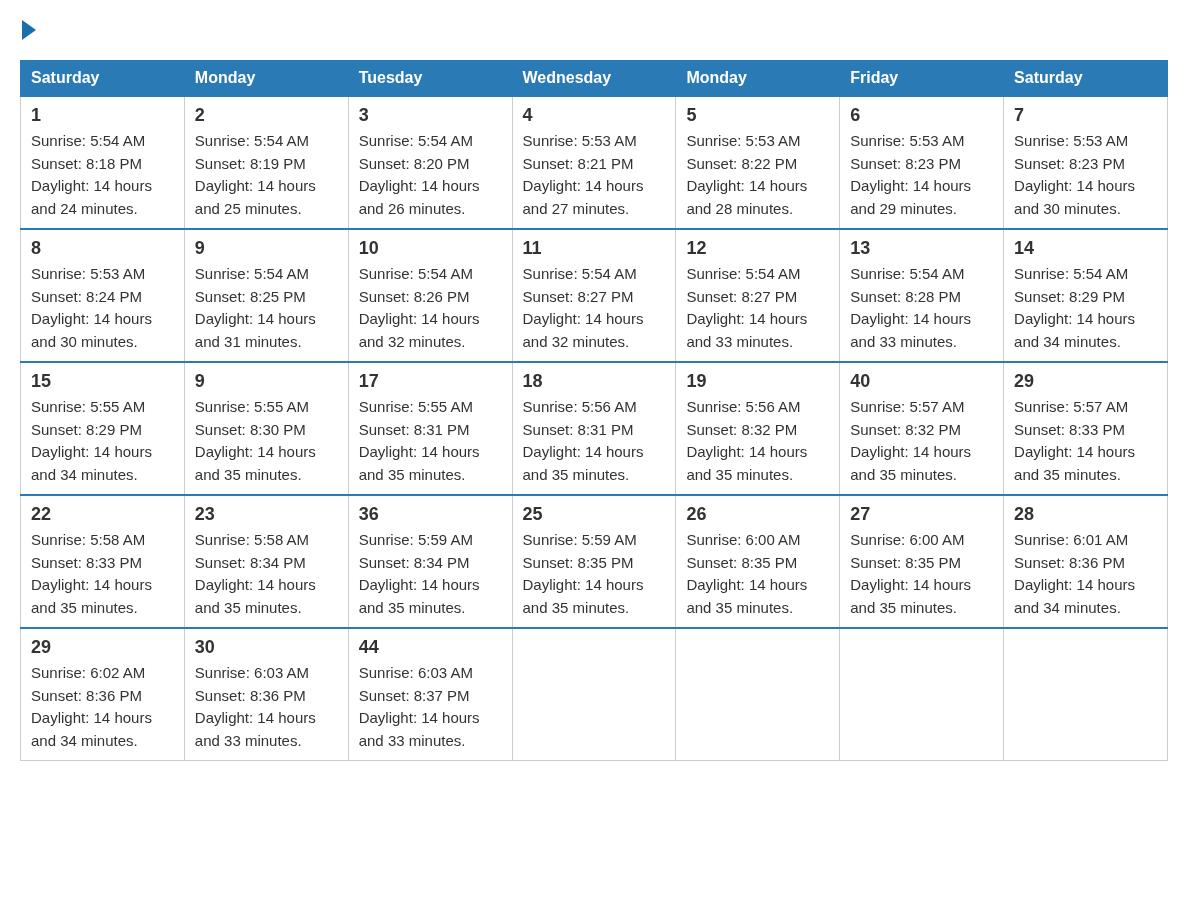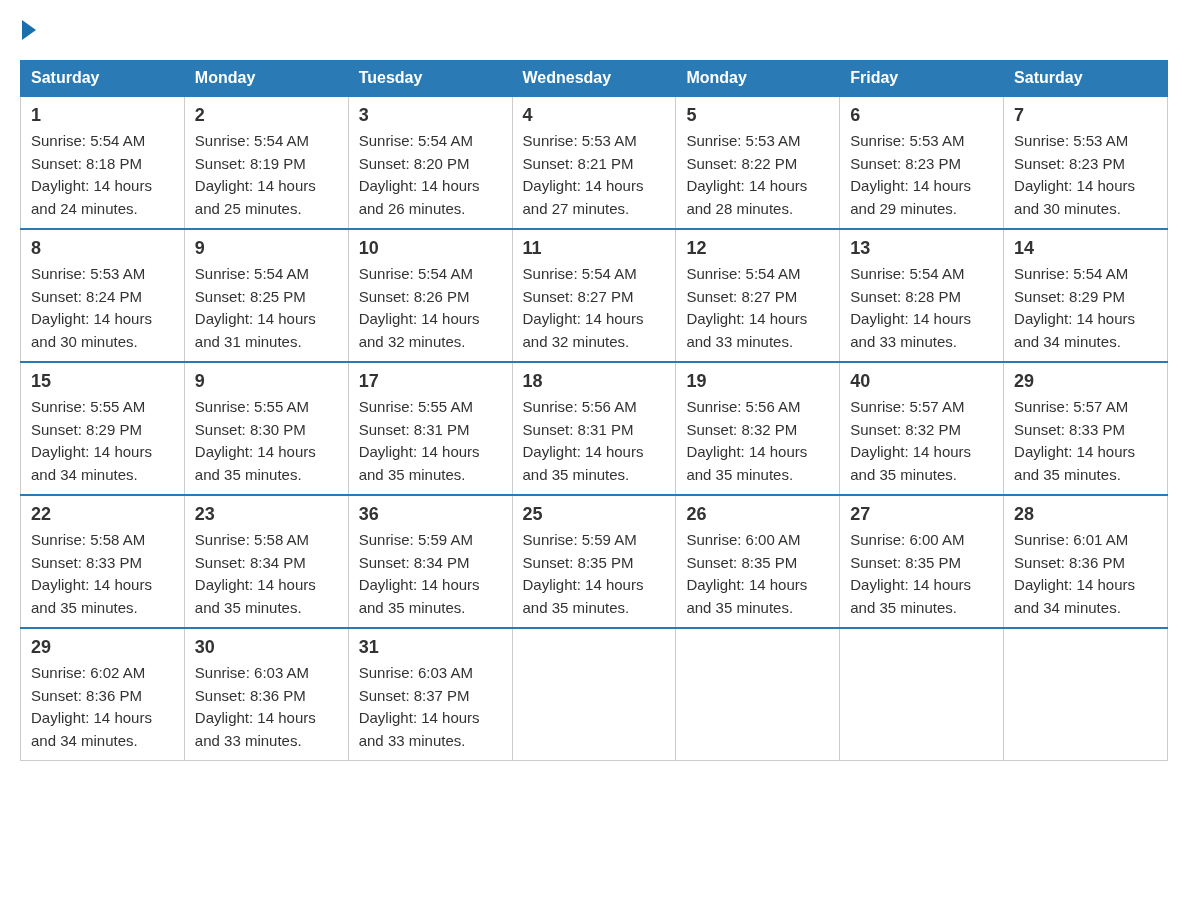--- a/index.html
+++ b/index.html
@@ -261,21 +261,21 @@
       <tr class="week-row">
         <td>
         <span class="day-num">29</span>
         <span class="day-info">Sunrise: 6:02 AM<br>Sunset: 8:36 PM<br>Daylight: 14 hours<br>and 34 minutes.</span>
       </td>
         <td>
         <span class="day-num">30</span>
         <span class="day-info">Sunrise: 6:03 AM<br>Sunset: 8:36 PM<br>Daylight: 14 hours<br>and 33 minutes.</span>
       </td>
         <td>
-        <span class="day-num">31</span>
+        <span class="day-num">44</span>
         <span class="day-info">Sunrise: 6:03 AM<br>Sunset: 8:37 PM<br>Daylight: 14 hours<br>and 33 minutes.</span>
       </td>
         <td class="empty-cell"></td>
         <td class="empty-cell"></td>
         <td class="empty-cell"></td>
         <td class="empty-cell"></td>
       </tr>
     </tbody>
 </table>
 

